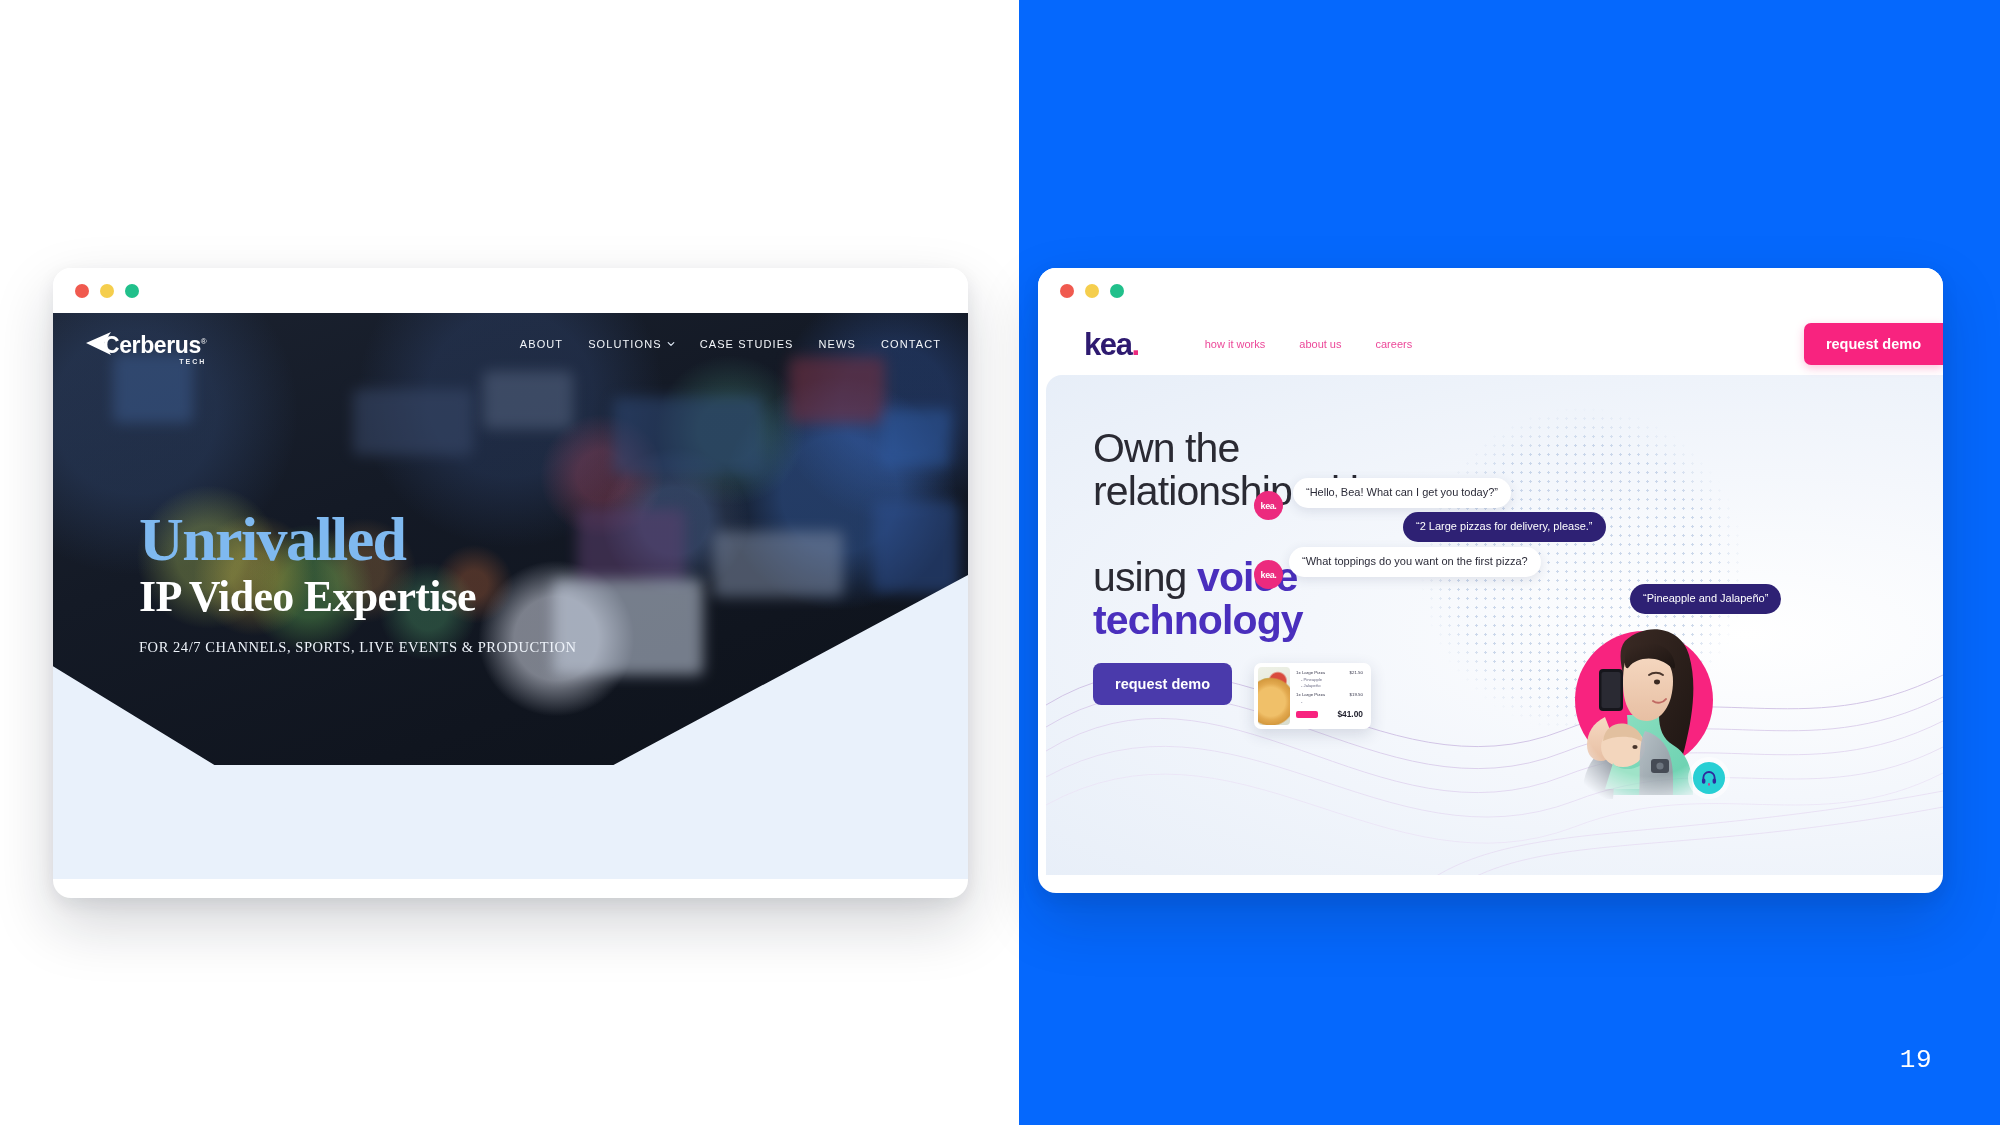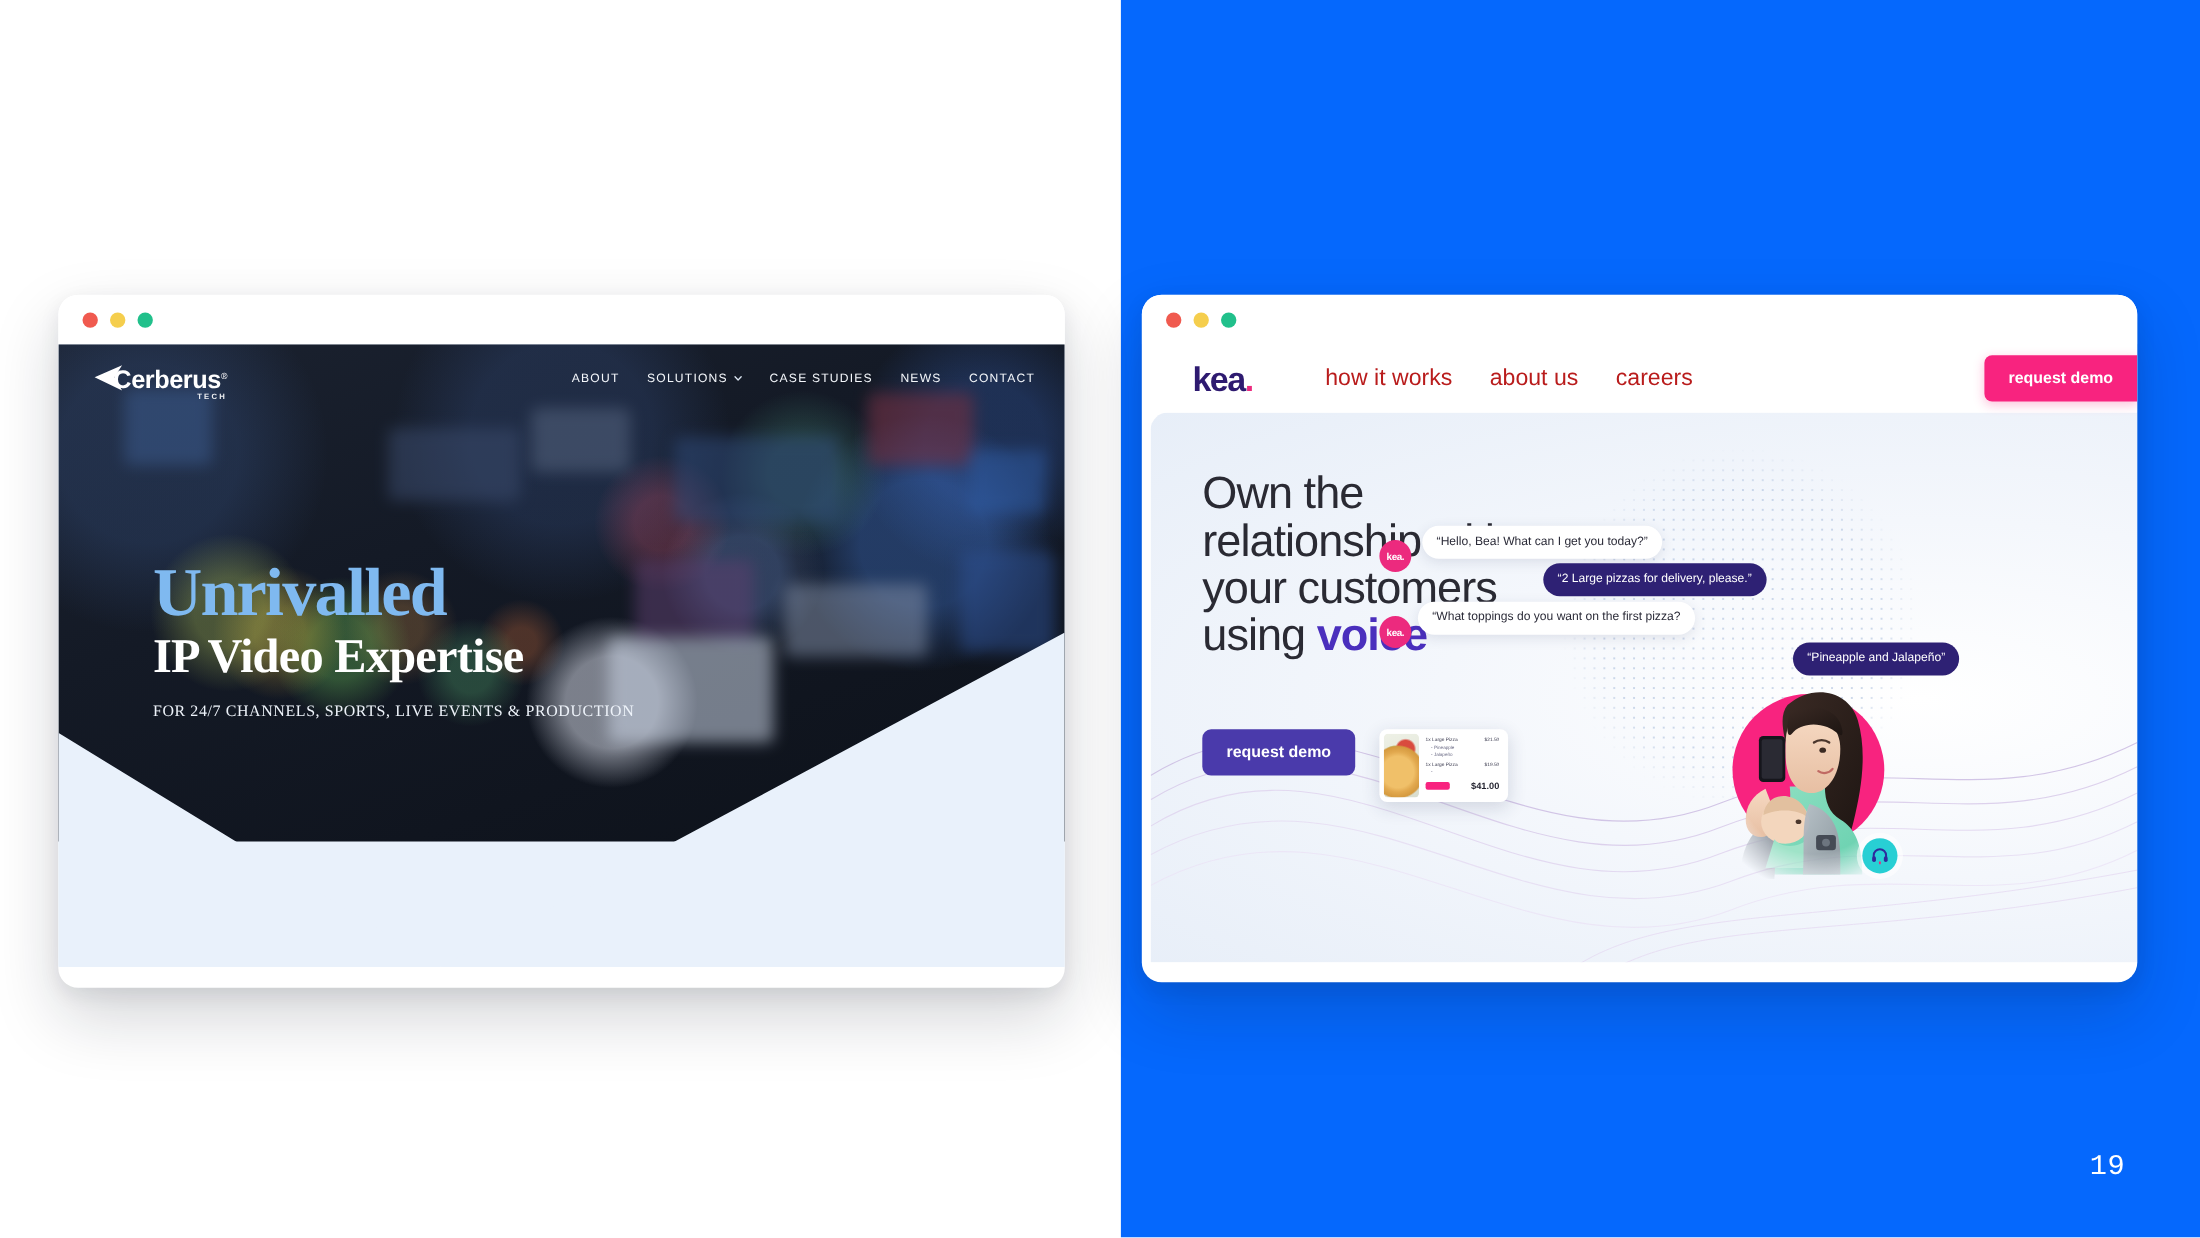--- a/index.html
+++ b/index.html
@@ -136,21 +136,21 @@
     position:absolute; left:0; top:0; width:100%; height:62px;
     display:flex; align-items:center; background:#ffffff; z-index:6;
   }
   .kea-logo {
     margin-left:46px; font-size:31px; font-weight:700;
     color:#2e1a70; letter-spacing:-1.4px; line-height:1;
   }
   .kea-logo .dotp { color:#ec2a7e; }
   .kea-menu { display:flex; align-items:center; gap:34px; margin-left:66px; }
   .kea-menu-item {
-    font-size:21px; color:#b91c1c; font-weight:400; cursor:pointer; white-space:nowrap;
+    font-size:11px; color:#ec4899; font-weight:400; cursor:pointer; white-space:nowrap;
   }
   .kea-cta {
     margin-left:auto; margin-right:0;
     background:#f8237f; color:#ffffff;
     font-size:14.5px; font-weight:700;
     padding:13px 22px; border-radius:7px 0 0 7px;
     border:none; cursor:pointer; white-space:nowrap;
     box-shadow:0 3px 10px rgba(248,35,127,.28);
   }
 
@@ -365,22 +365,23 @@
           </g>
           <g fill="none" stroke="#e3d6f0" stroke-width=".8">
             <path d="M330,380 C420,250 560,300 900,236"></path>
             <path d="M360,380 C450,262 580,312 900,252"></path>
           </g>
         </svg>
 
         <div class="kea-head">
           <span>Own the</span><br>
           <span>relationship with</span><br>
-          <span>your customers</span><br>
+          <br>
           <span>using </span><b>voice</b><br>
+          <b>technology</b>
         </div>
 
         <button class="kea-demo">request demo</button>
 
         <div class="kea-av" id="av1">kea.</div>
         <div class="bub light" id="bub1">“Hello, Bea! What can I get you today?”</div>
 
         <div class="bub dark" id="bub2">“2 Large pizzas for delivery, please.”</div>
 
         <div class="kea-av" id="av2">kea.</div>

